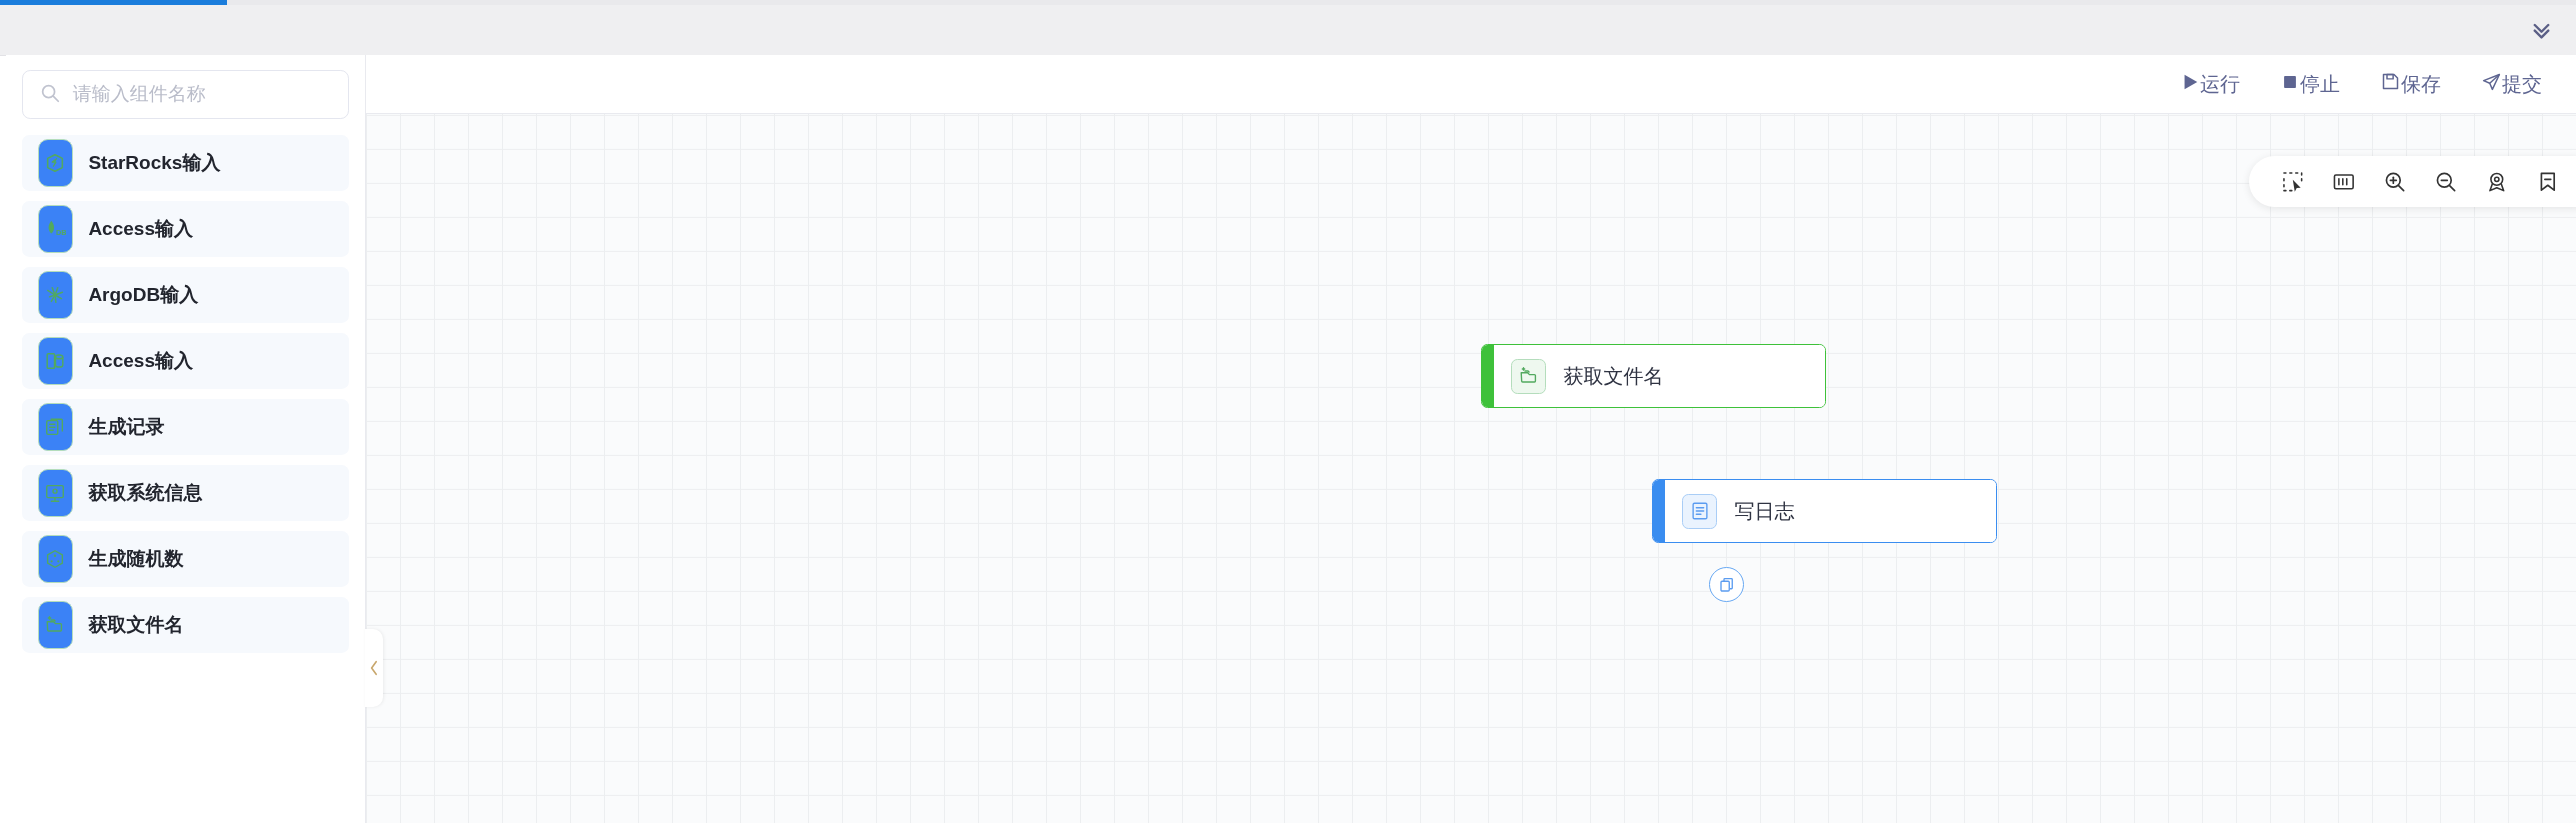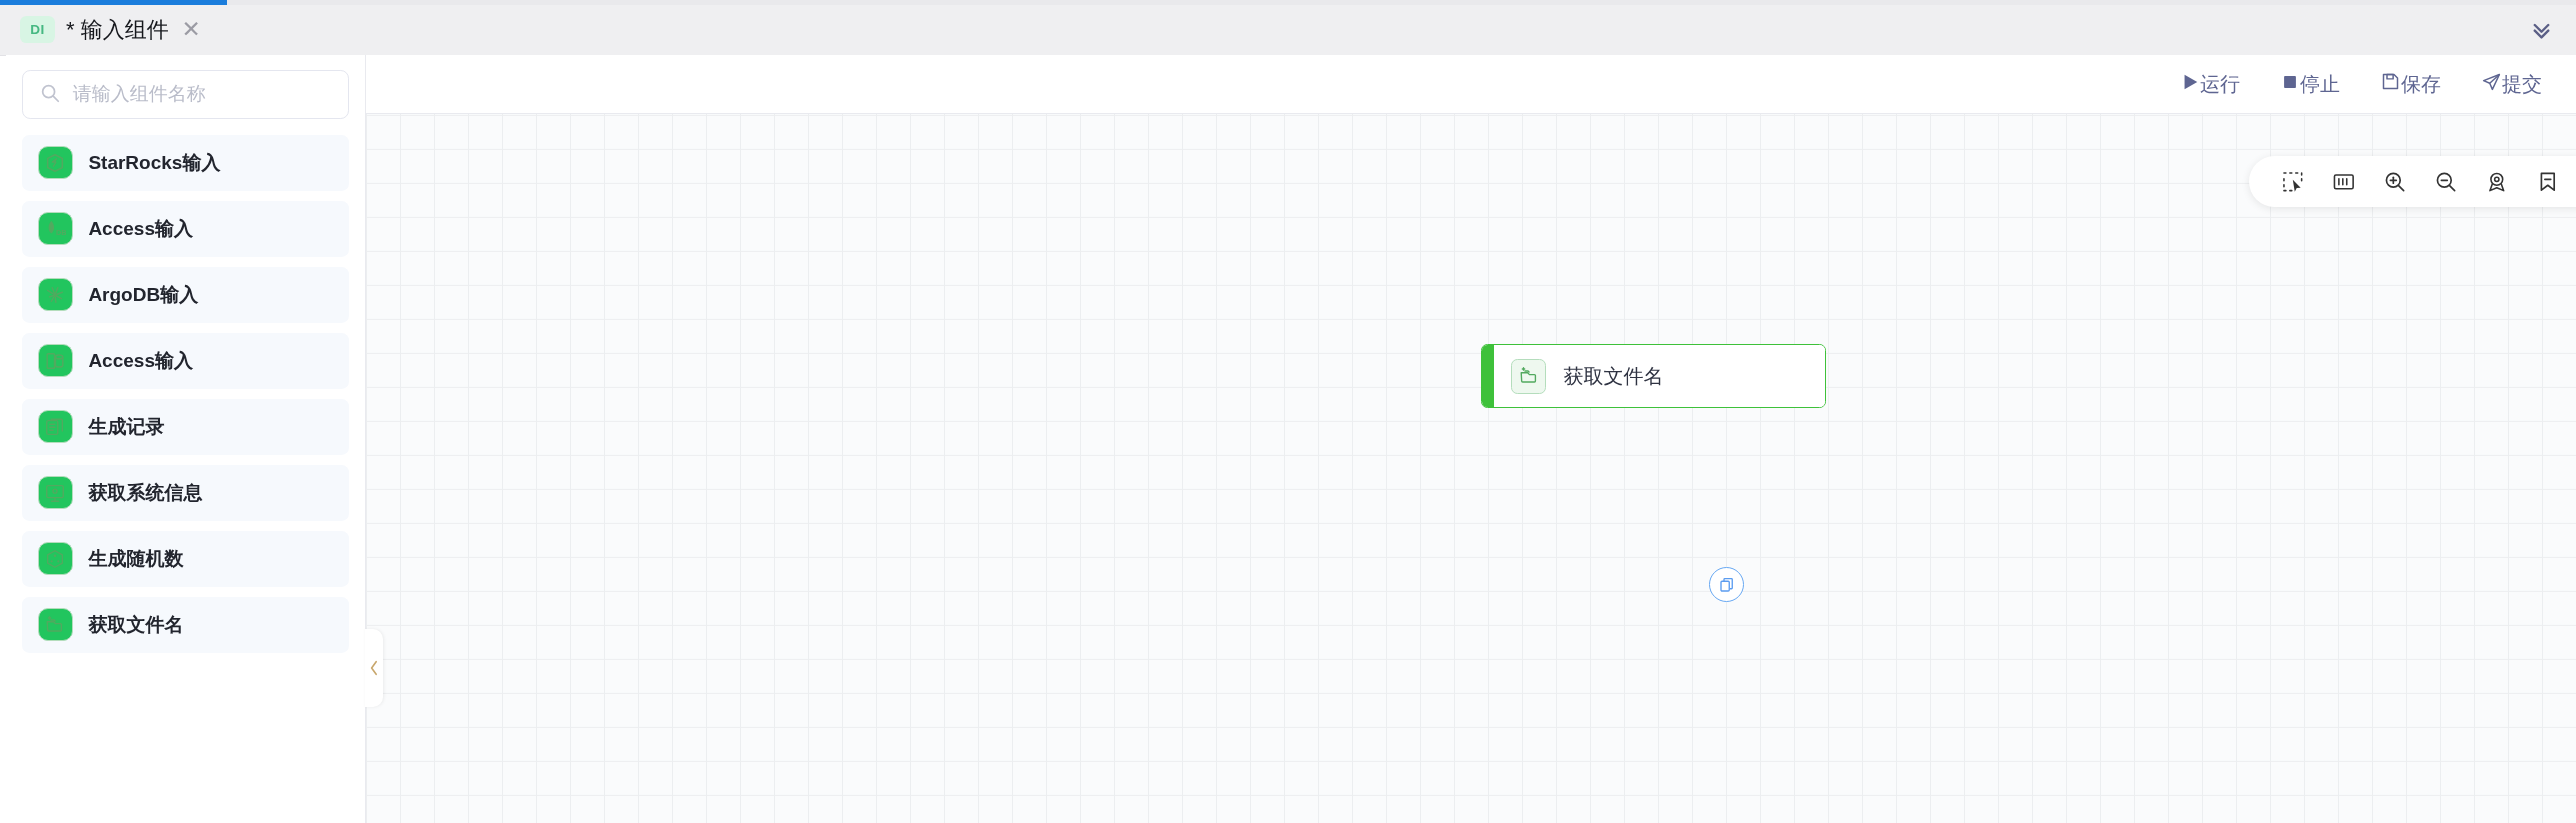--- a/index.html
+++ b/index.html
@@ -79,23 +79,23 @@
     font-size: 19px; color: #b9bcc9;
   }
   .comp-list { margin-top: 16.4px; text-align: right; }
   .comp-item {
     height: 56px; margin-bottom: 10px;
     background: #f6f9fd; border-radius: 7.3px;
     display: flex; align-items: center; gap: 15.5px;
     padding: 0 15.5px; cursor: pointer;
   }
   .comp-icon {
-    width: 35px; height: 33px; flex: 0 0 35px;
+    width: 35px; height: 48px; flex: 0 0 35px;
     border: 0.9px solid #b4ddbc; border-radius: 10px;
-    background: #22c55e;
+    background: #3b82f6;
     display: flex; align-items: center; justify-content: center;
   }
   .comp-label {
     font-size: 19px; color: #22252e; font-weight: 700;
     white-space: nowrap;
   }
 
   
   #collapse-handle {
     position: absolute; left: 359px; top: 574px;
@@ -201,25 +201,20 @@
   }
 </style>
 </head>
 <body>
 
 <div id="progress-track">
   <div id="progress-fill"></div>
 </div>
 
 <div id="tabbar">
-  <div id="tab-active">
-    <span id="tab-badge">DI</span>
-    <span id="tab-title">* 输入组件</span>
-    <span id="tab-close">✕</span>
-  </div>
   <div id="tabbar-spacer"></div>
   <div id="tab-collapse-all">
     <svg width="27" height="27" viewBox="0 0 24 24" fill="none" stroke="#5b5f86" stroke-width="2.1" stroke-linecap="round" stroke-linejoin="round">
       <polyline points="6,8 12,14 18,8"></polyline>
       <polyline points="6,13 12,19 18,13"></polyline>
     </svg>
   </div>
 </div>
 
 <div id="main">
@@ -455,17 +450,31 @@
               <path d="M3.5 8.5h7l2 2h5.5a1 1 0 011 1v6a1 1 0 01-1 1h-13a1 1 0 01-1-1z"></path>
               <path d="M7 6.5h4l1.5 1.6"></path>
               <line x1="6" y1="3" x2="6" y2="5.6" stroke-linecap="round"></line>
               <line x1="4.7" y1="4.3" x2="7.3" y2="4.3" stroke-linecap="round"></line>
             </svg>
           </span>
           <span class="nlabel">获取文件名</span>
         </div>
       </div>
 
+      <div class="node" id="node-2">
+        <div class="bar"></div>
+        <div class="body">
+          <span class="nicon">
+            <svg width="22" height="22" viewBox="0 0 24 24" fill="none" stroke="#5b9cf0" stroke-width="1.5">
+              <rect x="4.5" y="3.5" width="15" height="17" rx="1.5"></rect>
+              <line x1="8" y1="8.5" x2="16" y2="8.5" stroke-linecap="round"></line>
+              <line x1="8" y1="12" x2="16" y2="12" stroke-linecap="round"></line>
+              <line x1="8" y1="15.5" x2="13" y2="15.5" stroke-linecap="round"></line>
+            </svg>
+          </span>
+          <span class="nlabel">写日志</span>
+        </div>
+      </div>
 
     </div>
   </div>
 </div>
 
 
 </body></html>

